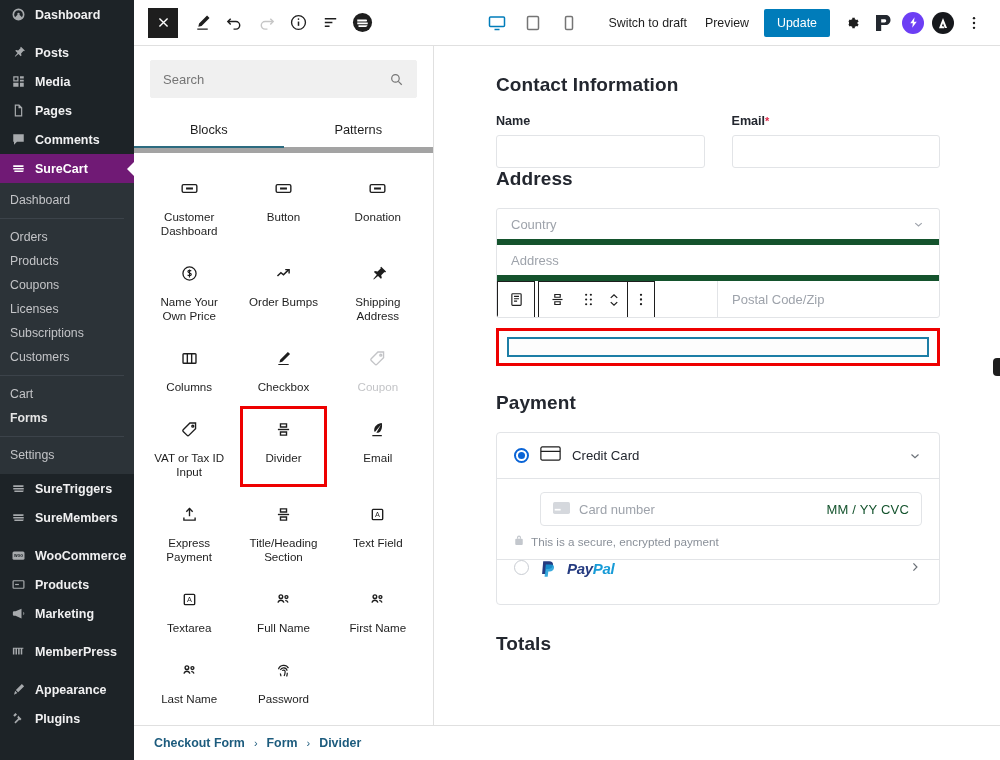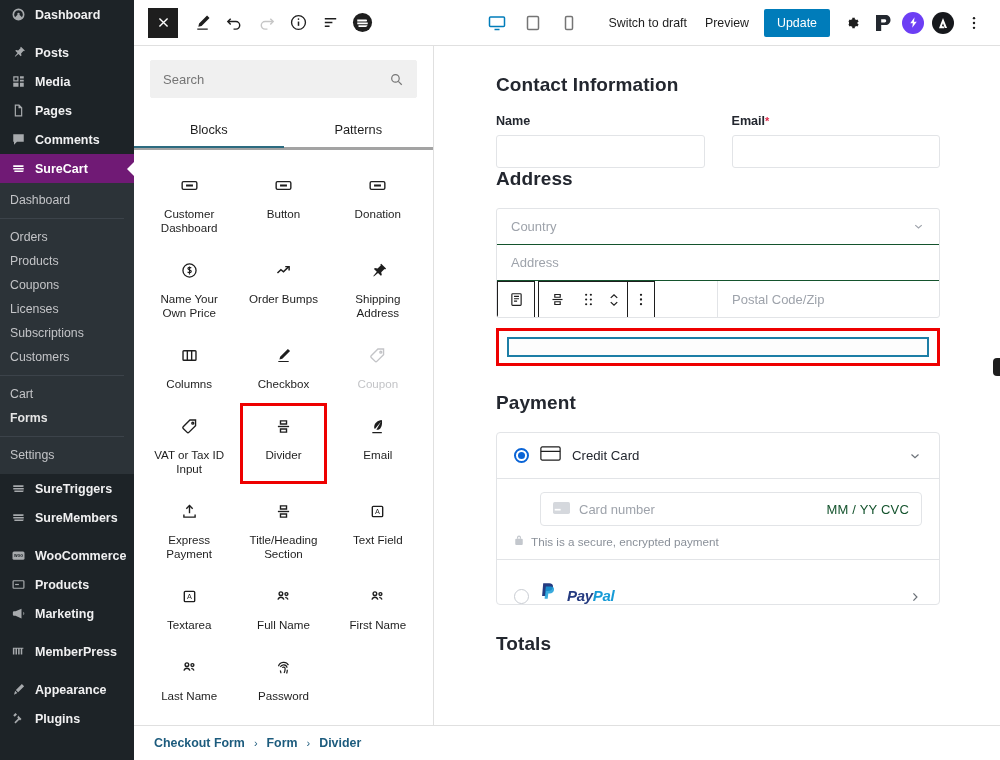--- a/index.html
+++ b/index.html
@@ -101,21 +101,21 @@
     padding: 0 12px; gap: 8px;
   }
   .search-box input {
     flex: 1 1 auto; border: none; background: transparent; outline: none;
     font-size: 13px; color: #1e1e1e; font-family: inherit;
   }
   .search-box input::placeholder { color: #757575; }
   .search-box .mag { color: #757575; display: flex; }
   .tabs {
     display: flex; margin-top: 13px;
-    border-bottom: 3px solid #a3a3a3;
+    border-bottom: 6px solid #a3a3a3;
   }
   .tab {
     flex: 1 1 50%; text-align: center; font-size: 12.8px;
     padding: 11px 0 10px 0; color: #1e1e1e; cursor: pointer;
     position: relative;
   }
   .tab.active::after {
     content: ""; position: absolute; left: 0; right: 0; bottom: -1px;
     height: 2px; background: #2c6b80;
   }
@@ -165,21 +165,21 @@
   }
 
   
   .addr-card {
     border: 1px solid #e2e4e7; border-radius: 3px;
     overflow: hidden; position: relative;
   }
   .addr-row {
     height: 36px; display: flex; align-items: center;
     padding: 0 14px; font-size: 13px; color: #9ea3ab;
-    border-bottom: 1px solid #14532d;
+    border-bottom: 6px solid #14532d;
   }
   .addr-row:last-child { border-bottom: none; }
   .addr-row .chev { margin-left: auto; color: #9ea3ab; display: flex; }
   .addr-split { display: flex; }
   .addr-split > div {
     flex: 1 1 50%; height: 36px; display: flex; align-items: center;
     padding: 0 14px; font-size: 13px; color: #9ea3ab;
   }
   .addr-split > div:first-child { border-right: 1px solid #e2e4e7; }
 
@@ -239,21 +239,21 @@
   }
   .card-inp .ph { font-size: 13px; color: #9ea3ab; }
   .card-inp .mmyy {
     margin-left: auto; font-size: 13px; color: #14532d; letter-spacing: .2px;
   }
   .secure {
     display: flex; align-items: center; gap: 7px;
     margin-top: 8px; font-size: 11.7px; color: #8a9099;
   }
   .paypal-row {
-    height: 44px; display: flex; align-items: flex-end; gap: 11px;
+    height: 44px; display: flex; align-items: flex-start; gap: 11px;
     padding: 0 17px;
   }
   .paypal-row .chev-r { margin-left: auto; color: #6b7178; display: flex; }
   .pp-wordmark { font-size: 15px; font-weight: 700; font-style: italic; letter-spacing: -.3px; }
   .pp-dark { color: #253b80; }
   .pp-light { color: #179bd7; }
 
   
   .breadcrumb-bar {
     position: absolute; left: 0; right: 0; bottom: 0; height: 35px;

